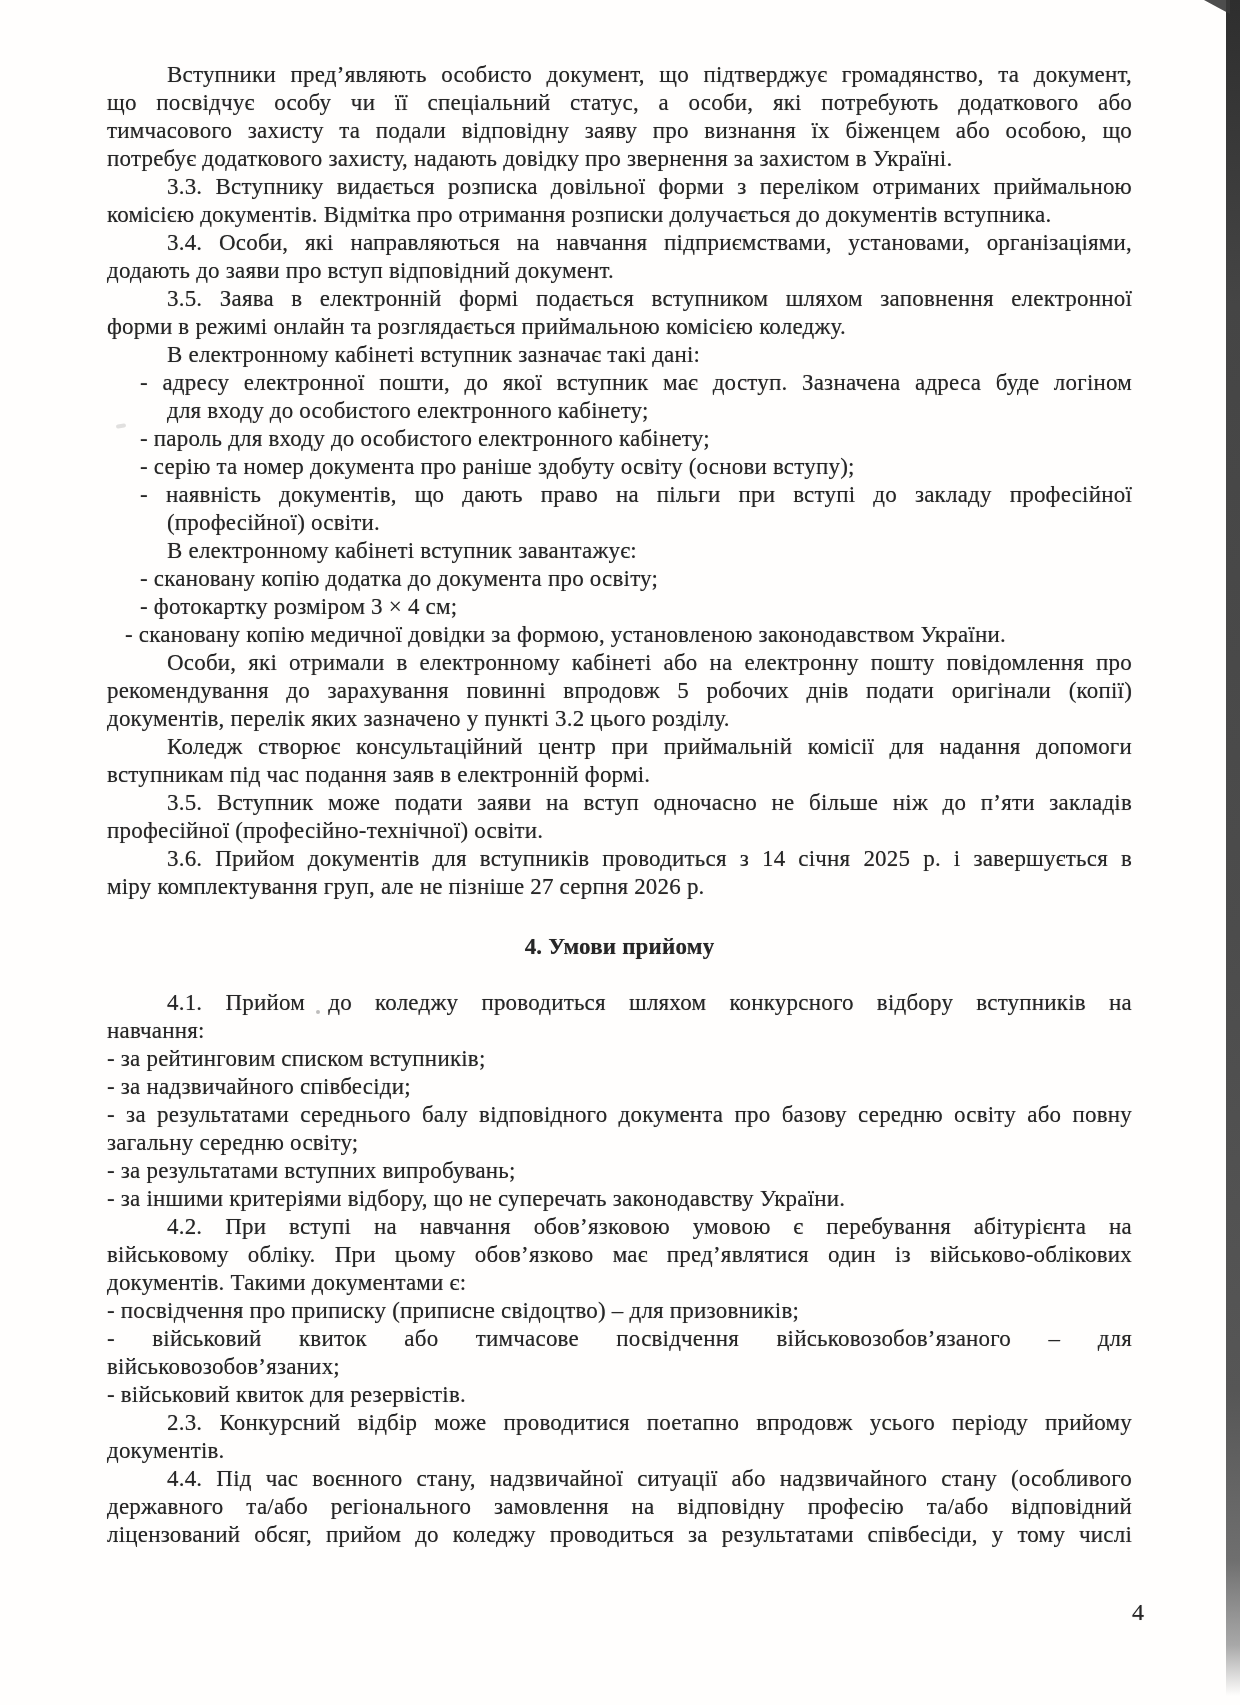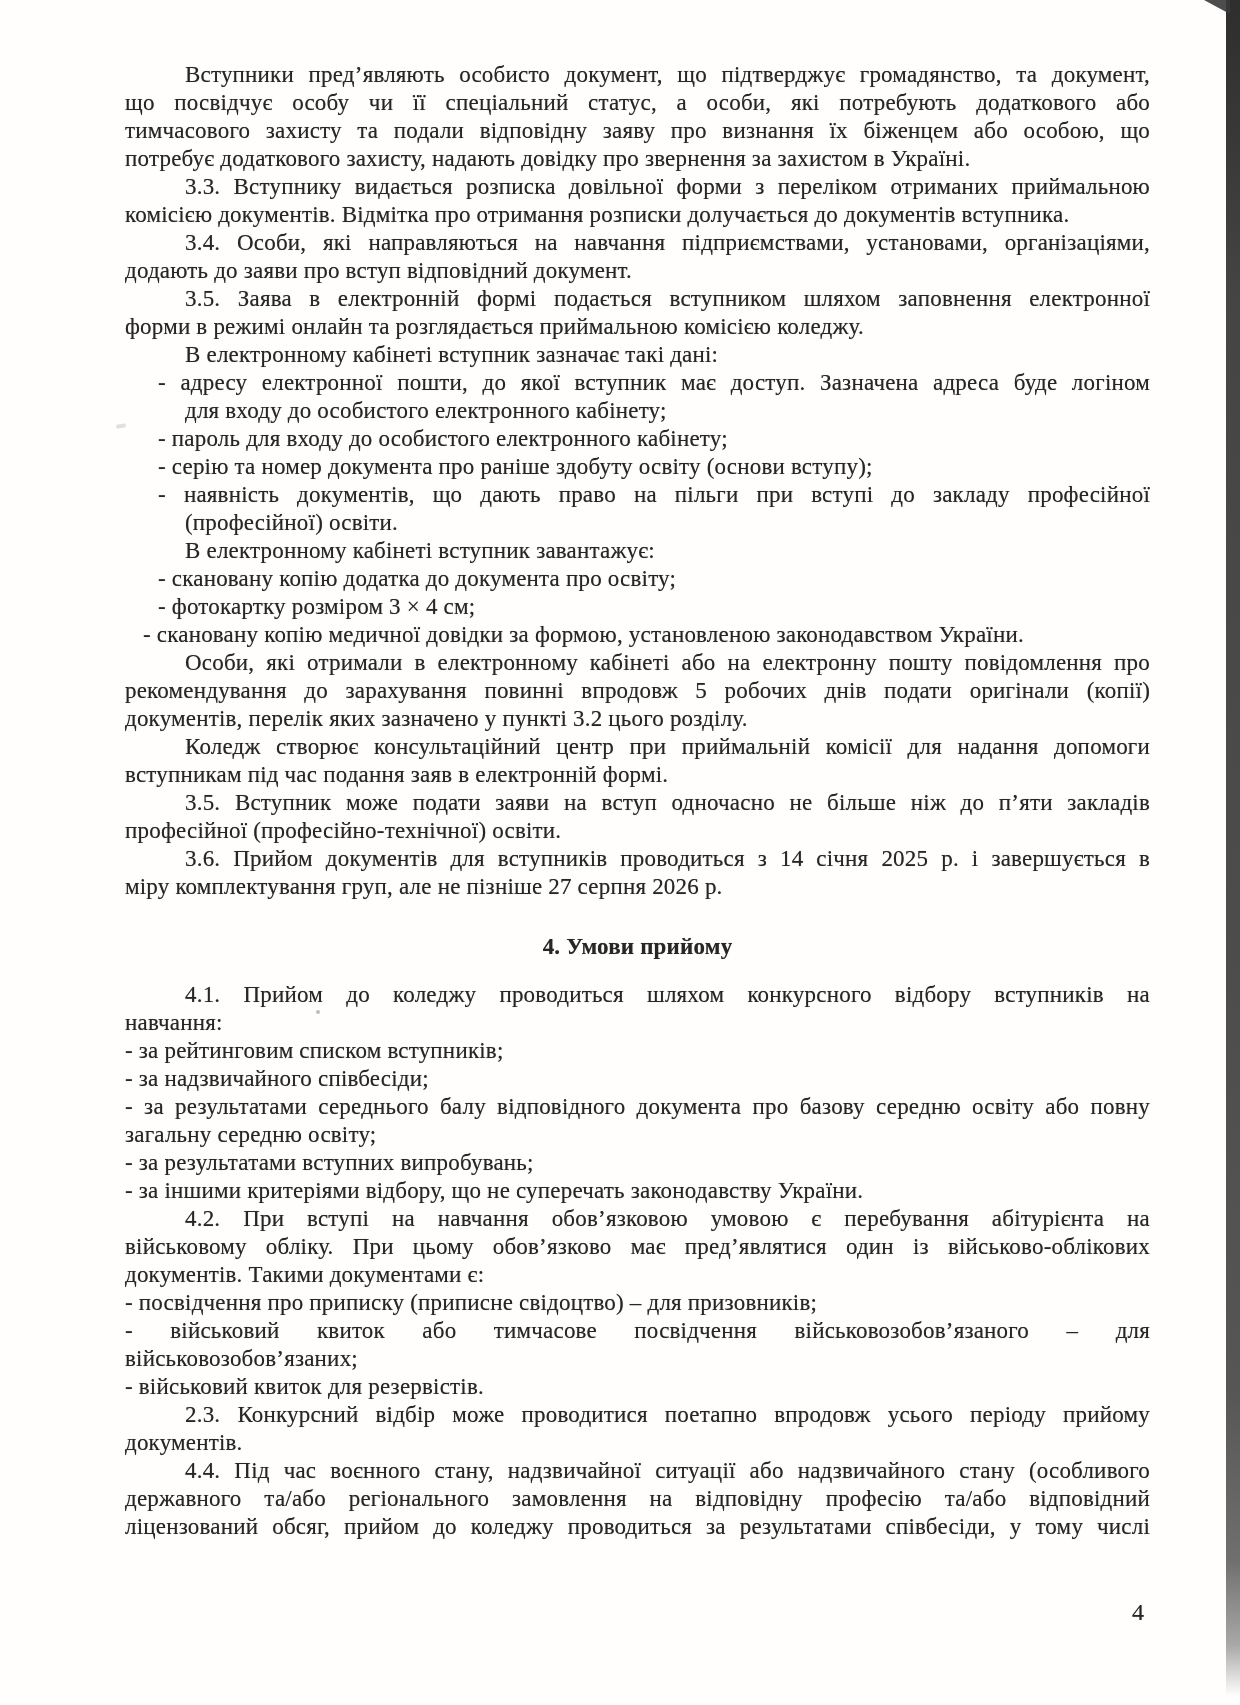--- a/index.html
+++ b/index.html
@@ -38,21 +38,21 @@
     top: 0;
     width: 26px;
     height: 14px;
     background: #3a3a3a;
     clip-path: polygon(0 0, 100% 0, 100% 100%, 55% 55%);
     opacity: .9;
   }
   
   #text-block {
     position: absolute;
-    left: 125px;
+    left: 107px;
     top: 61px;
     width: 1025px;
   }
   .line {
     height: 28px;
     line-height: 28px;
     font-size: 23px;
     letter-spacing: 0.2px;
     text-align: justify;
     white-space: normal;
@@ -64,21 +64,21 @@
   .p-first-end, .body-end, .li-first-end, .li-cont, .li-sm-end { text-align-last: left; }
   .p-first, .p-first-end { text-indent: 60px; }
   .li-first, .li-first-end { padding-left: 60px; text-indent: -27px; }
   .li-cont { padding-left: 60px; }
   .li-sm-end { padding-left: 18px; }
   .heading {
     text-align: center;
     text-align-last: center;
     font-weight: bold;
     margin-top: 32px;
-    margin-bottom: 20px;
+    margin-bottom: 28px;
     text-indent: 0;
   }
   #page-number {
     position: absolute;
     right: 96px;
     top: 1598px;
     font-size: 24px;
     line-height: 28px;
     text-shadow: 0 0 0.7px rgba(45,45,45,0.5);
   }

